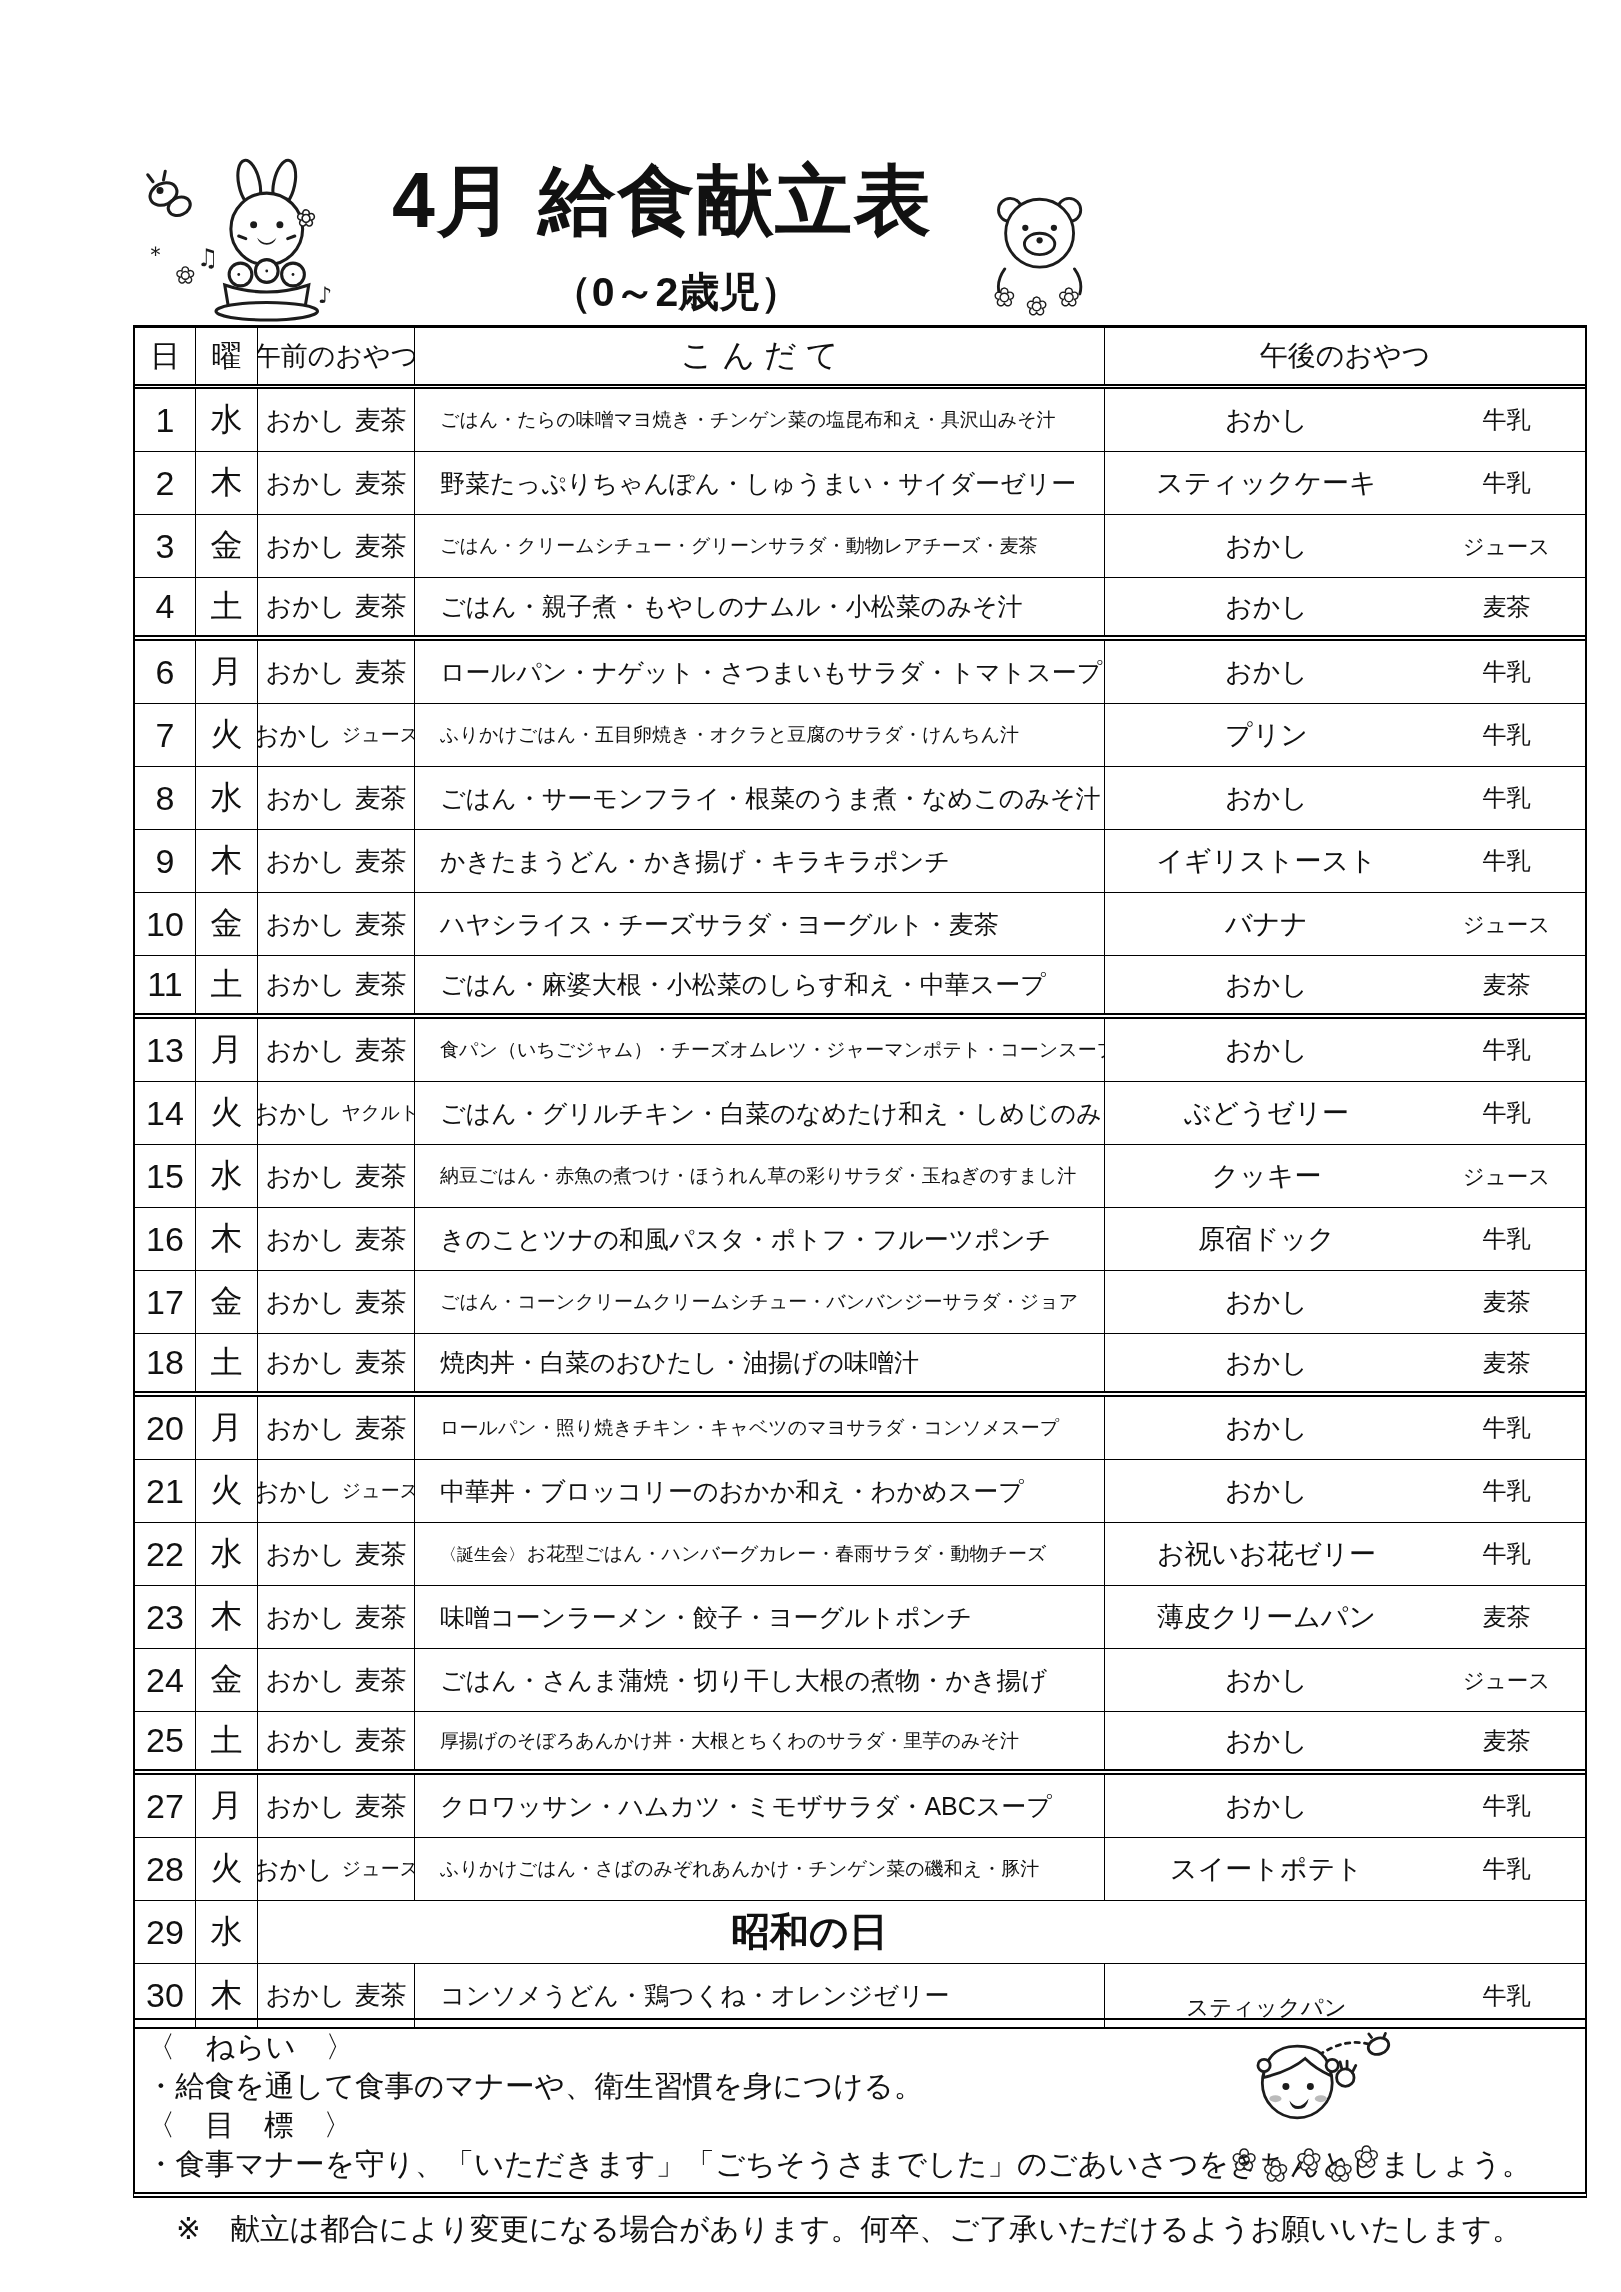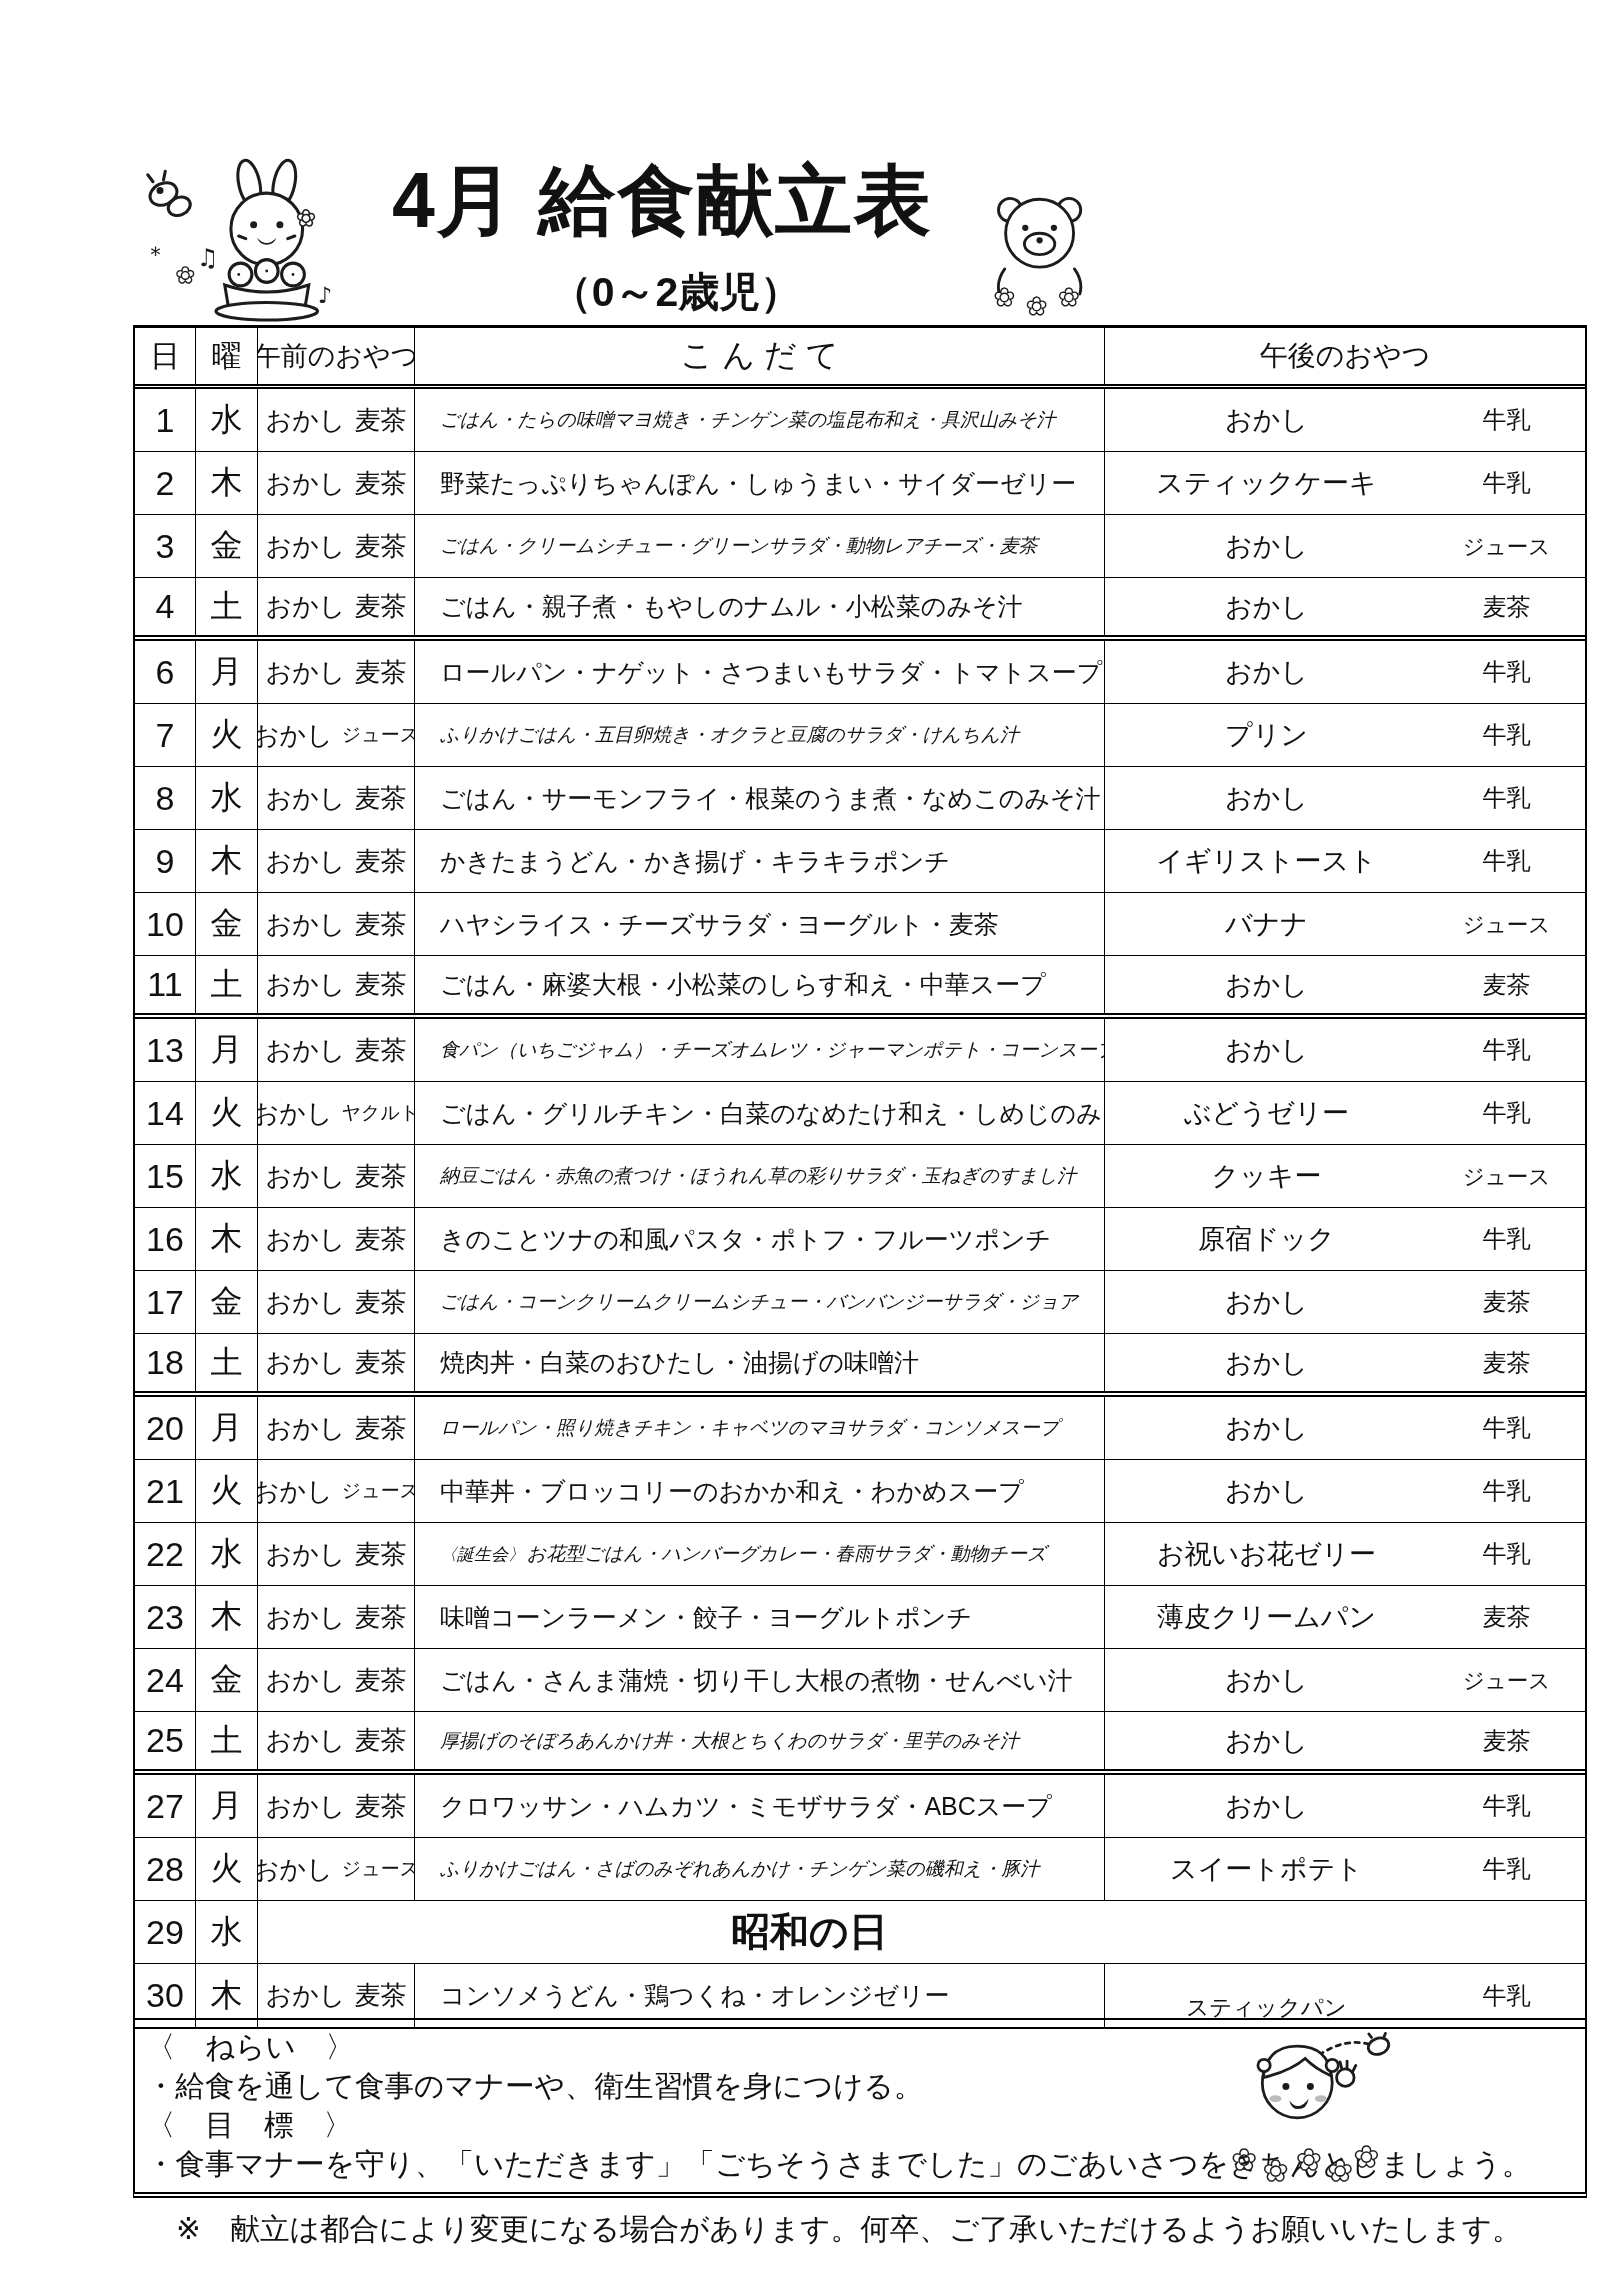--- a/index.html
+++ b/index.html
@@ -27,21 +27,21 @@
   .c:last-child{border-right:none;}
   .th{font-size:30px;}
   .th-am{font-size:27px;}
   .th-menu span{letter-spacing:9px;margin-right:-9px;font-size:32px;text-align:right;}
   .th-pm{font-size:28px;}
   .day{font-size:34px;}
   .wd{font-size:32px;}
   .am{gap:9px;font-size:26px;}
   .am .sm{font-size:19px;}
   .menu{justify-content:flex-start;padding-left:25px;font-size:25px;}
-  .menu.sm{font-size:19px;font-style:italic;}
+  .menu.sm{font-size:19px;}
   .menu .prefix{font-size:17px;margin-right:1.8px;}
   .pm{display:flex;}
   .pm-name{flex:1;text-align:center;font-size:27px;}
   .pm-drink{width:157px;text-align:center;font-size:24px;}
   .pm .sm{font-size:21.5px;}
   .pm-name.sm{font-size:22.4px;margin-top:24px;}
   .holiday{grid-column:3/6;font-size:39px;font-weight:600;}
   .holiday span{margin-right:224px;}
   
   .goal-box{position:absolute;left:133px;top:2018px;width:1454px;box-sizing:border-box;
@@ -511,21 +511,21 @@
             <span>24</span>
           </div>
           <div class="c wd">
             <span>金</span>
           </div>
           <div class="c am">
             <span>おかし</span>
             <span>麦茶</span>
           </div>
           <div class="c menu">
-            <span>ごはん・さんま蒲焼・切り干し大根の煮物・せんべい汁</span>
+            <span>ごはん・さんま蒲焼・切り干し大根の煮物・かき揚げ</span>
           </div>
           <div class="c pm">
             <span class="pm-name">おかし</span>
             <span class="pm-drink sm">ジュース</span>
           </div>
         </div>
         <div class="trow week-end">
           <div class="c day">
             <span>25</span>
           </div>

